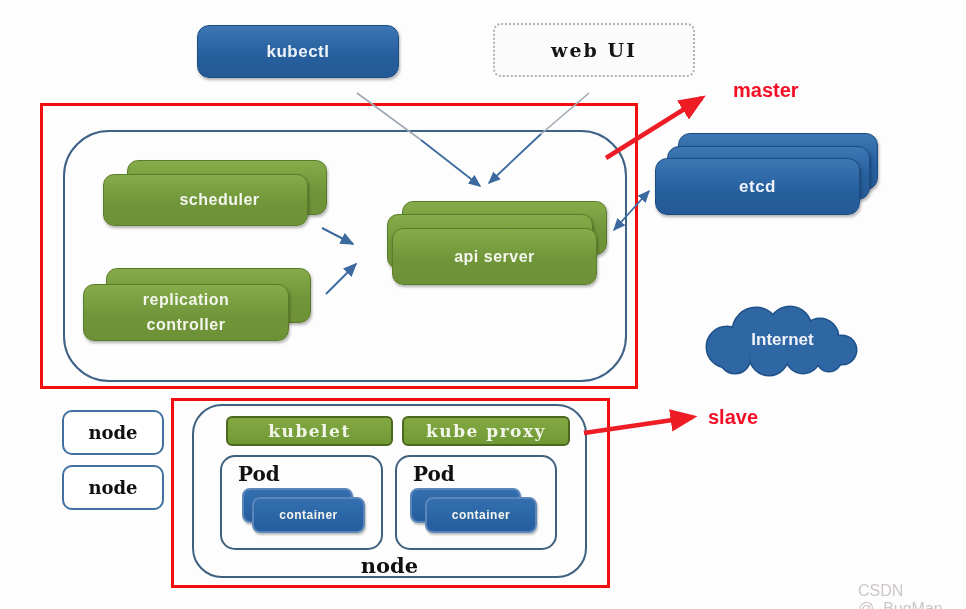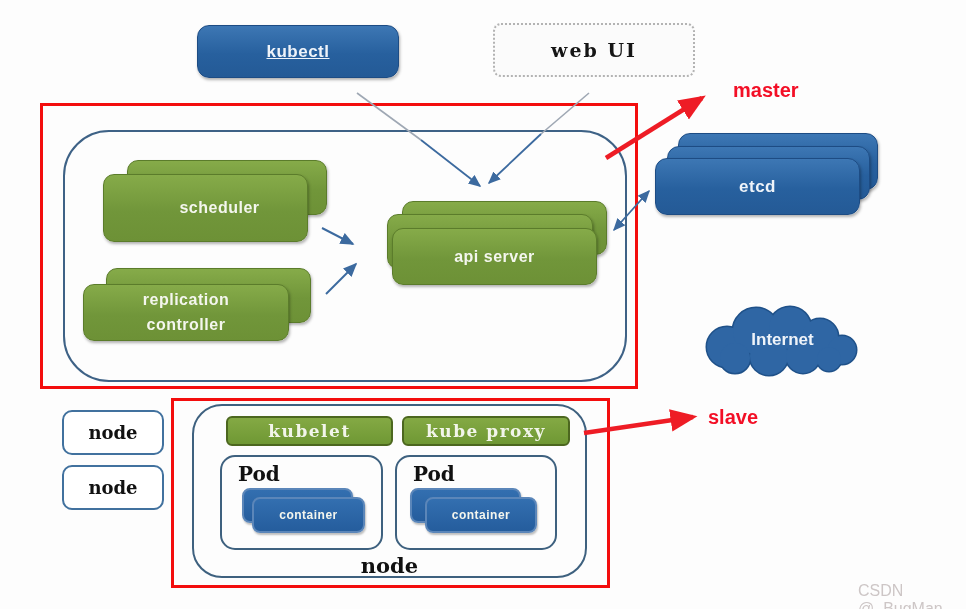--- a/index.html
+++ b/index.html
@@ -50,29 +50,29 @@
 
 <div id="stage">
 
   <div class="abs region-red" style="left:40px;top:103px;width:598px;height:286px;"></div>
   <div class="abs round-steel" style="left:63px;top:130px;width:564px;height:252px;"></div>
 
   <div class="abs region-red" style="left:171px;top:398px;width:439px;height:190px;"></div>
   <div class="abs round-steel-sm" style="left:192px;top:404px;width:395px;height:174px;"></div>
 
   <div class="abs blue-box" style="left:197px;top:25px;width:202px;height:53px;">
-    <div class="box-label" style="font-size:17px;text-decoration:underline;">kubectl</div>
+    <div class="box-label" style="font-size:17px;">kubectl</div>
   </div>
 
   <div class="abs dashed-box" style="left:493px;top:23px;width:202px;height:54px;">
     <div class="box-label serif-label" style="color:#151515;font-size:19px;letter-spacing:2px;">web UI</div>
   </div>
 
   <div class="abs green-box" style="left:127px;top:160px;width:200px;height:55px;"></div>
-  <div class="abs green-box" style="left:103px;top:174px;width:205px;height:68px;padding-left:28px;">
+  <div class="abs green-box" style="left:103px;top:174px;width:205px;height:52px;padding-left:28px;">
     <div class="box-label">scheduler</div>
   </div>
 
   <div class="abs green-box" style="left:106px;top:268px;width:205px;height:55px;"></div>
   <div class="abs green-box" style="left:83px;top:284px;width:206px;height:57px;">
     <div class="box-label" style="flex-direction:column;line-height:1.55;font-size:16px;">
       <span>replication</span>
       <span>controller</span>
     </div>
   </div>

